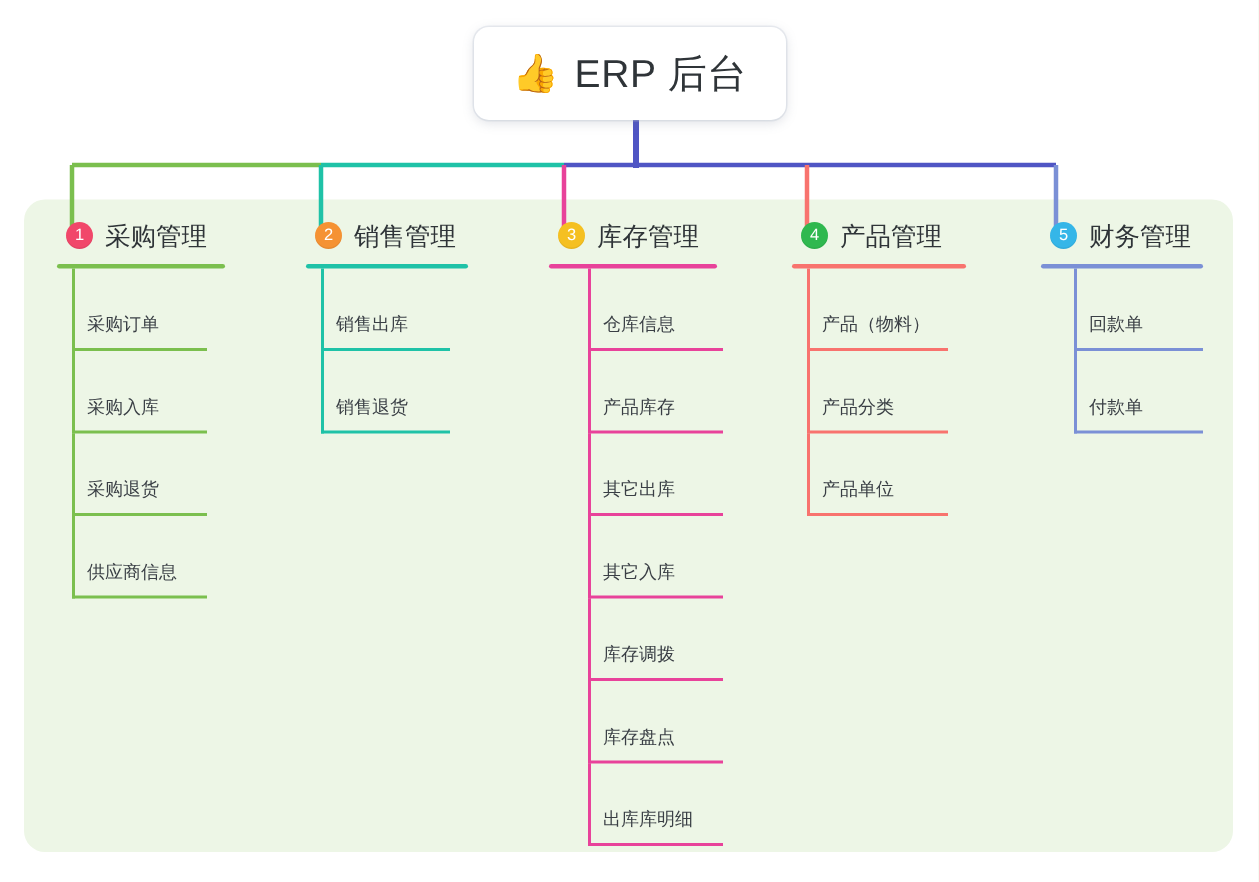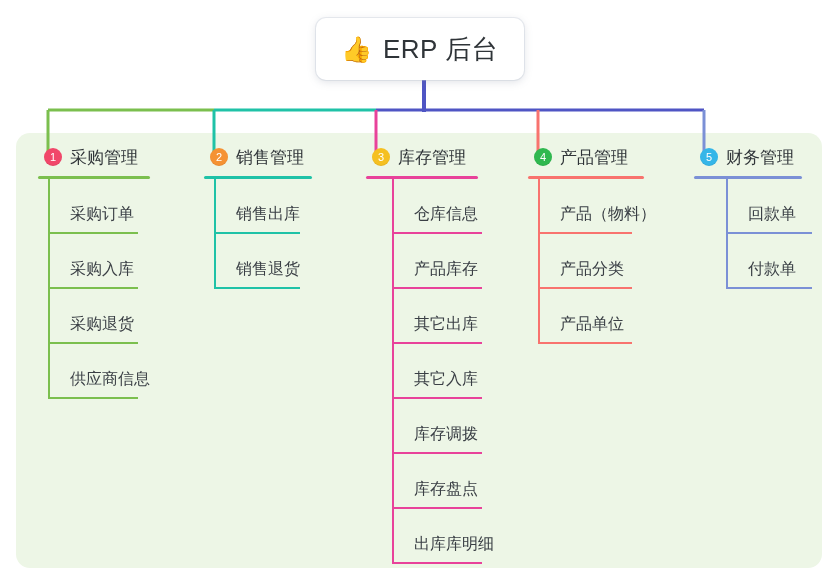--- a/index.html
+++ b/index.html
@@ -59,22 +59,22 @@
   .col-title{font-size:17px;color:#2f3438;white-space:nowrap;}
   .head-rule{height:3px;border-radius:2px;margin-top:5px;}
 
   .leaf{
     position:relative;
     height:55px;
     box-sizing:border-box;
   }
   .leaf-text{
     position:absolute;
-    left:22px;bottom:9px;
-    font-size:16px;color:#3a3f45;white-space:nowrap;
+    left:10px;bottom:9px;
+    font-size:12px;color:#3a3f45;white-space:nowrap;
   }
   .leaf-rule{
     position:absolute;
     left:0;bottom:0;height:1.6px;
   }
   .leaf-spine{
     position:absolute;
     left:0;top:0;bottom:0;width:1.6px;
   }
 </style>
@@ -219,21 +219,21 @@
             <div class="leaf-rule" style="background: rgb(248, 115, 110); width: 94px;"></div>
           </div>
         </div>
       </div>
       <div class="col" style="left: 694px; width: 138px;">
         <div class="col-head">
           <span class="badge" style="background: rgb(53, 182, 232);">5</span>
           <span class="col-title">财务管理</span>
         </div>
         <div class="head-rule" style="background: rgb(123, 144, 214); width: 108px;"></div>
-        <div style="margin-left: 20px; padding-left: 12px;">
+        <div style="margin-left: 10px; padding-left: 12px;">
           <div class="leaf">
             <div class="leaf-spine" style="background: rgb(123, 144, 214);"></div>
             <div class="leaf-text">回款单</div>
             <div class="leaf-rule" style="background: rgb(123, 144, 214); width: 86px;"></div>
           </div>
           <div class="leaf">
             <div class="leaf-spine" style="background: rgb(123, 144, 214);"></div>
             <div class="leaf-text">付款单</div>
             <div class="leaf-rule" style="background: rgb(123, 144, 214); width: 86px;"></div>
           </div>

